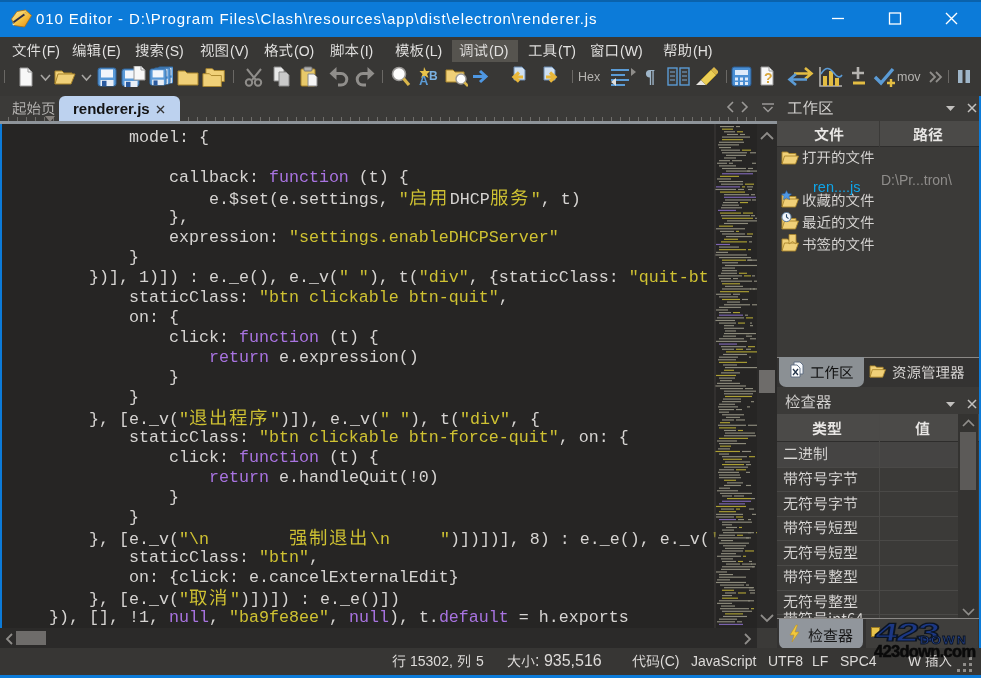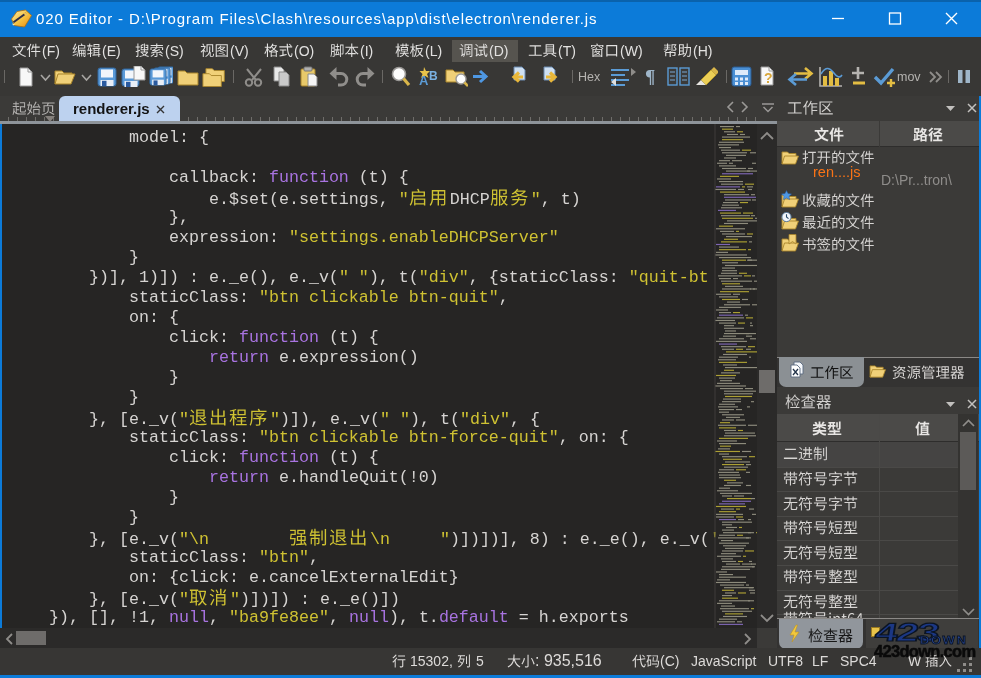--- a/index.html
+++ b/index.html
@@ -15,21 +15,21 @@
         <stop offset="0" stop-color="#fbe9a8"></stop>
         <stop offset="0.5" stop-color="#f6c544"></stop>
         <stop offset="1" stop-color="#e8870f"></stop>
       </linearGradient>
     </defs>
 <path d="M1.5 10 L7 2.5 L15.5 1 L21.5 6.5 L14.5 18 L4.5 16.5 Z" fill="url(#gi)" stroke="#b06e0e" stroke-width="0.8"></path>
 <path d="M3.5 13.2 L16 4.2" stroke="#2e2e48" stroke-width="2"></path>
 <path d="M14.8 3.2 L18 5.4 L16.4 7 L13.4 4.8Z" fill="#f0c254"></path>
 <path d="M2.2 14.4 L5.4 15.3 L3 16.4Z" fill="#fbe9a8"></path>
   </svg>
-<div style="position:absolute;left:36.0px;top:10.8px;font-size:15px;line-height:15px;color:#ffffff;font-weight:normal;font-family:'Liberation Sans',sans-serif;letter-spacing:0.87px;white-space:pre">020 Editor - D:\Program Files\Clash\resources\app\dist\electron\renderer.js</div>
+<div style="position:absolute;left:36.0px;top:10.8px;font-size:15px;line-height:15px;color:#ffffff;font-weight:normal;font-family:'Liberation Sans',sans-serif;letter-spacing:0.87px;white-space:pre">010 Editor - D:\Program Files\Clash\resources\app\dist\electron\renderer.js</div>
 <svg class="abs" style="left:820px;top:0" width="161" height="37" viewBox="0 0 161 37">
 <path d="M12 18.5 H24" stroke="#fff" stroke-width="1.3"></path>
 <rect x="69.5" y="13" width="11" height="11" fill="none" stroke="#fff" stroke-width="1.3"></rect>
 <path d="M126 13 L137 24 M137 13 L126 24" stroke="#fff" stroke-width="1.4"></path>
   </svg>
 <div class="abs" style="left:0;top:37px;width:981px;height:27px;background:#383735"></div>
 <div class="abs" style="left:452px;top:40px;width:66px;height:22px;background:#56544f"></div>
 <div style="position:absolute;left:12.0px;top:43.2px;">
     <svg width="30" height="16" viewBox="0 -12.8 30 16" style="display:block">
       <path d="M6.1 -11.9C6.6 -11.2 7 -10.3 7.2 -9.7L8.4 -10C8.2 -10.6 7.7 -11.6 7.3 -12.3ZM0.7 -9.6V-8.6H3C3.8 -6.4 5 -4.5 6.5 -2.9C4.9 -1.6 2.9 -0.6 0.5 0.1C0.7 0.4 1.1 0.9 1.2 1.1C3.6 0.3 5.6 -0.7 7.3 -2.1C8.9 -0.7 10.9 0.4 13.3 1.1C13.5 0.8 13.8 0.3 14 0.1C11.7 -0.5 9.7 -1.6 8.1 -2.9C9.6 -4.4 10.7 -6.3 11.5 -8.6H13.8V-9.6ZM7.3 -3.7C5.9 -5 4.9 -6.7 4.1 -8.6H10.3C9.6 -6.6 8.6 -5 7.3 -3.7Z M19.1 -4.9V-3.9H23.3V1.2H24.3V-3.9H28.3V-4.9H24.3V-8.1H27.7V-9.2H24.3V-12H23.3V-9.2H21.3C21.5 -9.9 21.7 -10.6 21.8 -11.2L20.8 -11.5C20.4 -9.6 19.8 -7.7 19 -6.5C19.2 -6.4 19.7 -6.1 19.9 -5.9C20.3 -6.5 20.7 -7.3 21 -8.1H23.3V-4.9ZM18.4 -12.1C17.6 -9.9 16.3 -7.8 15 -6.3C15.2 -6.1 15.5 -5.5 15.6 -5.3C16.1 -5.8 16.5 -6.3 16.9 -7V1.1H18V-8.7C18.5 -9.7 19 -10.7 19.4 -11.8Z" fill="#e2e1e0"></path>
@@ -786,21 +786,21 @@
   </div>
 <svg class="abs" style="left:781px;top:234px" width="21" height="19" viewBox="0 0 21 19">
 <path d="M1 17 L3.5 9 H17.5 L14.5 17 Z M1 17 V5 H6.5 L8 6.5 H15 V9" fill="#f0d078" stroke="#a8842a" stroke-width="0.9"></path>
     <path d="M8 0.5 H15 V10 L11.5 7.5 L8 10Z" fill="#f0d078" stroke="#a8842a" stroke-width="0.8"></path>
   </svg>
 <div style="position:absolute;left:802.0px;top:237.2px;">
     <svg width="74" height="16" viewBox="0 -12.8 74 16" style="display:block">
       <path d="M10.4 -11C11.3 -10.4 12.5 -9.5 13.1 -8.9L13.8 -9.8C13.2 -10.3 11.9 -11.2 11 -11.7ZM1.8 -9.6V-8.6H6.1V-5.7H0.9V-4.7H6.1V1.1H7.2V-4.7H12.5C12.4 -2.6 12.2 -1.7 11.9 -1.4C11.7 -1.3 11.6 -1.3 11.3 -1.3C10.9 -1.3 10 -1.3 9.1 -1.4C9.3 -1.1 9.4 -0.6 9.5 -0.3C10.3 -0.3 11.2 -0.2 11.7 -0.3C12.2 -0.3 12.5 -0.4 12.8 -0.7C13.2 -1.1 13.5 -2.3 13.7 -5.2C13.7 -5.4 13.7 -5.7 13.7 -5.7H11.6V-9.6H7.2V-12.1H6.1V-9.6ZM7.2 -5.7V-8.6H10.5V-5.7Z M20.6 -4.1C21.2 -3.1 21.7 -1.9 21.9 -1.1L22.9 -1.5C22.6 -2.2 22.1 -3.5 21.5 -4.4ZM17.1 -3.7C17.7 -2.8 18.4 -1.6 18.6 -0.8L19.6 -1.3C19.3 -2 18.6 -3.2 17.9 -4ZM24.7 -5.8H18.8V-4.9H24.7ZM22.8 -12.3C22.4 -11.2 21.8 -10.2 21 -9.5C21.2 -9.4 21.4 -9.3 21.6 -9.1C20.1 -7.5 17.5 -6.1 15 -5.4C15.3 -5.1 15.5 -4.8 15.7 -4.5C16.7 -4.8 17.8 -5.3 18.8 -5.8C19.9 -6.4 20.9 -7.1 21.8 -7.9C23.3 -6.5 25.7 -5.2 27.8 -4.6C27.9 -4.9 28.2 -5.3 28.5 -5.5C26.3 -6.1 23.7 -7.3 22.4 -8.5L22.7 -8.8L22.1 -9.1C22.4 -9.4 22.6 -9.7 22.8 -10H24.1C24.6 -9.4 25.1 -8.6 25.3 -8.1L26.3 -8.3C26.1 -8.8 25.7 -9.5 25.3 -10H28.1V-10.9H23.4C23.5 -11.3 23.7 -11.6 23.9 -12ZM17.2 -12.3C16.7 -10.8 15.9 -9.4 15 -8.5C15.3 -8.3 15.7 -8 15.9 -7.9C16.4 -8.4 16.9 -9.2 17.4 -10H18C18.4 -9.4 18.7 -8.6 18.8 -8.1L19.8 -8.4C19.7 -8.8 19.4 -9.4 19.1 -10H21.4V-10.9H17.8C17.9 -11.3 18.1 -11.6 18.2 -12ZM25.5 -4.3C24.9 -2.9 24 -1.3 23.2 -0.2H15.4V0.8H28V-0.2H24.4C25.1 -1.3 25.9 -2.8 26.5 -4Z M37 -6.1C37.8 -5.1 38.8 -3.6 39.2 -2.7L40.2 -3.3C39.7 -4.2 38.7 -5.6 37.8 -6.6ZM32.5 -12.2C32.4 -11.5 32.1 -10.6 31.9 -9.8H30.3V0.8H31.3V-0.4H35.3V-9.8H32.9C33.1 -10.5 33.4 -11.3 33.7 -12ZM31.3 -8.9H34.3V-5.8H31.3ZM31.3 -1.3V-4.9H34.3V-1.3ZM37.7 -12.2C37.2 -10.2 36.4 -8.2 35.4 -6.9C35.7 -6.8 36.1 -6.5 36.3 -6.3C36.8 -7 37.3 -7.9 37.7 -8.9H41.4C41.2 -3.1 41 -0.8 40.5 -0.3C40.4 -0.1 40.2 -0.1 39.9 -0.1C39.6 -0.1 38.7 -0.1 37.8 -0.2C38 0.1 38.1 0.6 38.1 0.9C38.9 0.9 39.8 0.9 40.3 0.9C40.8 0.8 41.1 0.7 41.5 0.3C42 -0.4 42.2 -2.7 42.5 -9.3C42.5 -9.5 42.5 -9.9 42.5 -9.9H38.1C38.3 -10.6 38.5 -11.3 38.7 -12Z M49.6 -11.9C50.1 -11.2 50.5 -10.3 50.7 -9.7L51.9 -10C51.7 -10.6 51.2 -11.6 50.8 -12.3ZM44.2 -9.6V-8.6H46.5C47.3 -6.4 48.5 -4.5 50 -2.9C48.4 -1.6 46.4 -0.6 44 0.1C44.2 0.4 44.6 0.9 44.7 1.1C47.1 0.3 49.1 -0.7 50.8 -2.1C52.4 -0.7 54.4 0.4 56.8 1.1C57 0.8 57.3 0.3 57.5 0.1C55.2 -0.5 53.2 -1.6 51.6 -2.9C53.1 -4.4 54.2 -6.3 55 -8.6H57.3V-9.6ZM50.8 -3.7C49.4 -5 48.4 -6.7 47.6 -8.6H53.8C53.1 -6.6 52.1 -5 50.8 -3.7Z M62.6 -4.9V-3.9H66.8V1.2H67.8V-3.9H71.8V-4.9H67.8V-8.1H71.2V-9.2H67.8V-12H66.8V-9.2H64.8C65 -9.9 65.2 -10.6 65.3 -11.2L64.3 -11.5C63.9 -9.6 63.3 -7.7 62.5 -6.5C62.7 -6.4 63.2 -6.1 63.4 -5.9C63.8 -6.5 64.2 -7.3 64.5 -8.1H66.8V-4.9ZM61.9 -12.1C61.1 -9.9 59.8 -7.8 58.5 -6.3C58.7 -6.1 59 -5.5 59.1 -5.3C59.6 -5.8 60 -6.3 60.4 -7V1.1H61.5V-8.7C62 -9.7 62.5 -10.7 62.9 -11.8Z" fill="#d6d4d2"></path>
     </svg>
   </div>
-<div style="position:absolute;left:813.0px;top:165px;font-size:14.5px;line-height:14.5px;color:#f97316;font-weight:normal;font-family:'Liberation Sans',sans-serif;white-space:pre">ren....js</div>
+<div style="position:absolute;left:813.0px;top:180px;font-size:14.5px;line-height:14.5px;color:#0ea5e9;font-weight:normal;font-family:'Liberation Sans',sans-serif;white-space:pre">ren....js</div>
 <div style="position:absolute;left:881.0px;top:173.1px;font-size:14px;line-height:14px;color:#8e8c8a;font-weight:normal;font-family:'Liberation Sans',sans-serif;white-space:pre">D:\Pr...tron\</div>
 <div class="abs" style="left:777px;top:357px;width:202px;height:30px;background:#343332;border-top:1px solid #8a8886"></div>
 <div class="abs" style="left:779px;top:357px;width:85px;height:30px;background:#8b9094;border-radius:0 0 7px 7px"></div>
 <svg class="abs" style="left:787px;top:361px" width="19" height="20" viewBox="0 0 19 20">
 <path d="M7 1 H13 L16 4 V13 H7Z" fill="#f4f7fb" stroke="#5a6a80" stroke-width="0.9"></path>
 <path d="M4 4 H10 L13 7 V16 H4Z" fill="#ffffff" stroke="#5a6a80" stroke-width="0.9"></path>
 <path d="M6 8 L11 14 M11 8 L6 14" stroke="#23344a" stroke-width="1.3"></path>
   </svg>
 <div style="position:absolute;left:810.0px;top:365.2px;">
     <svg width="44" height="16" viewBox="0 -12.8 44 16" style="display:block">

